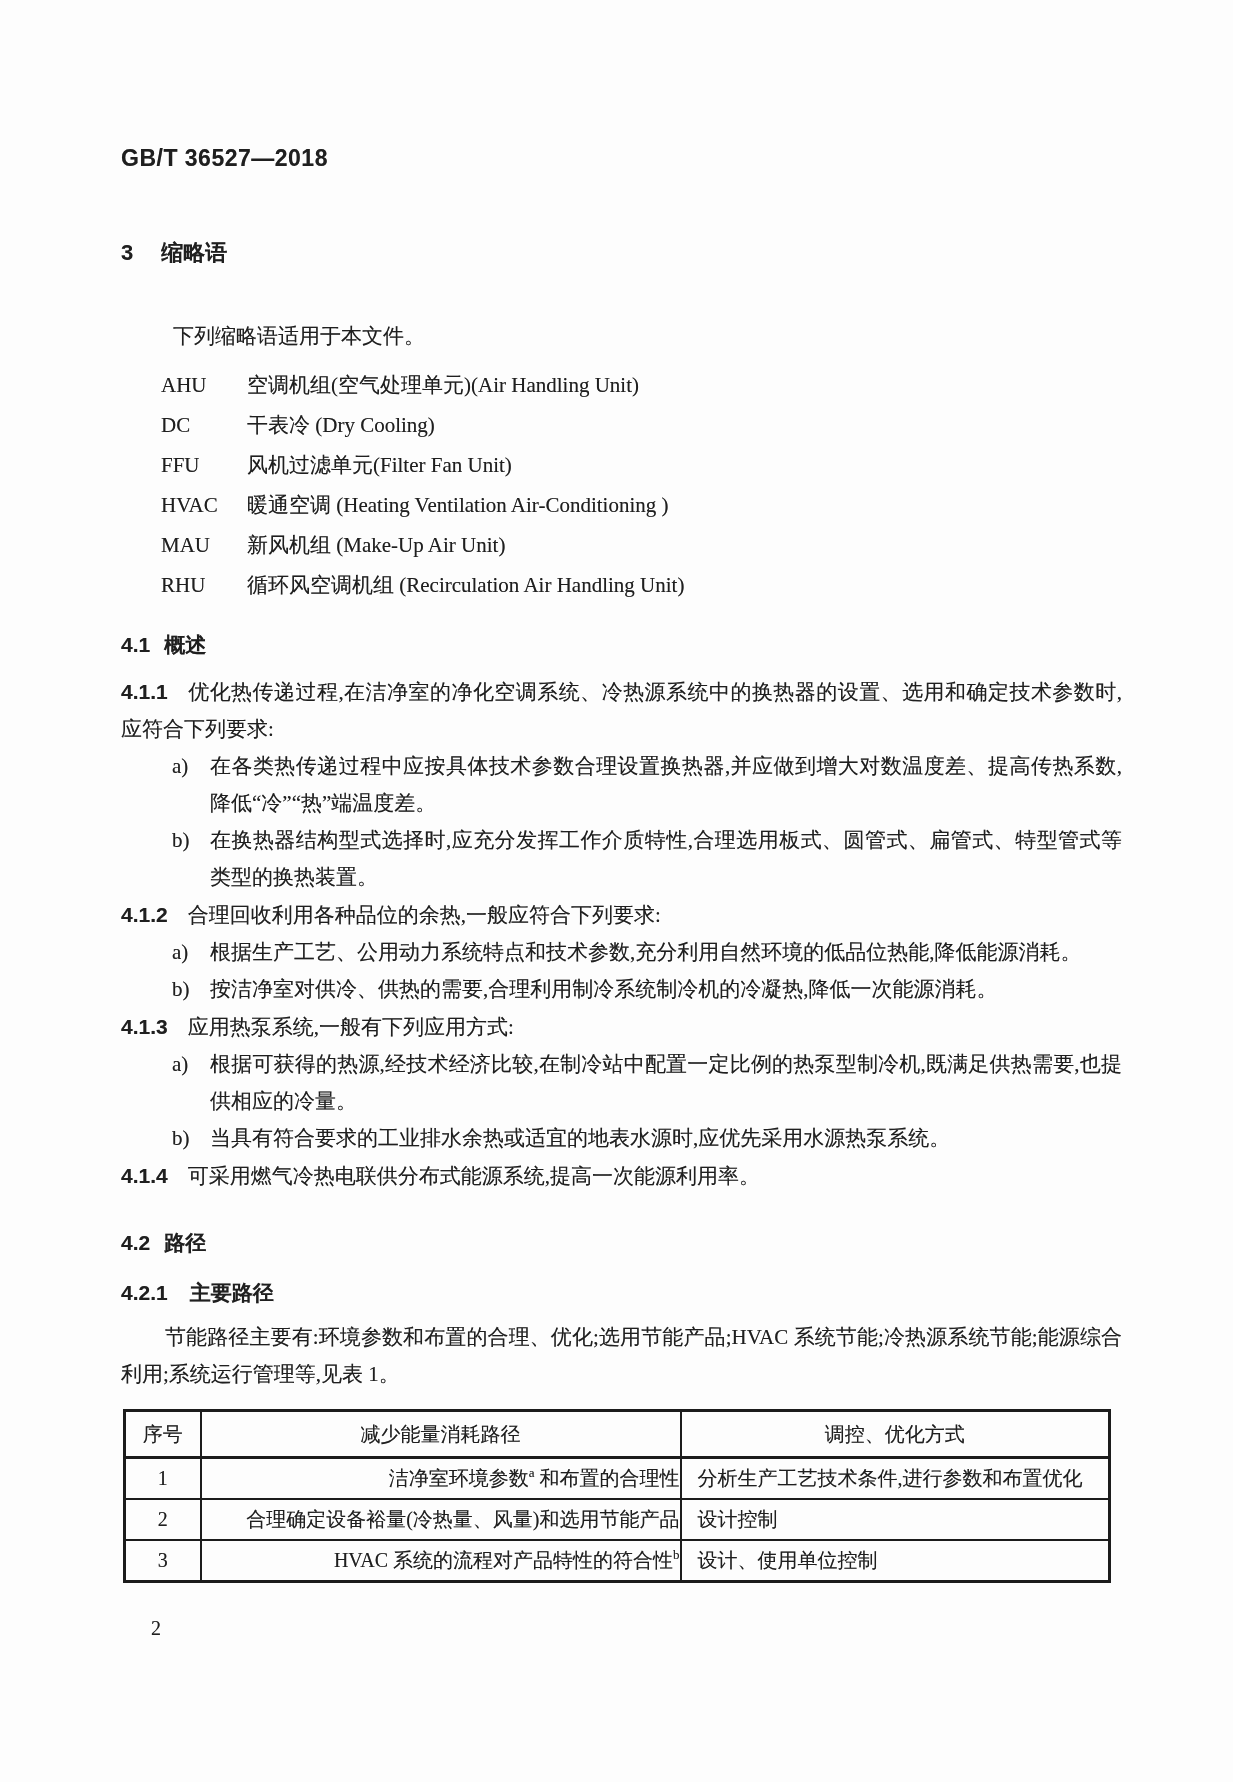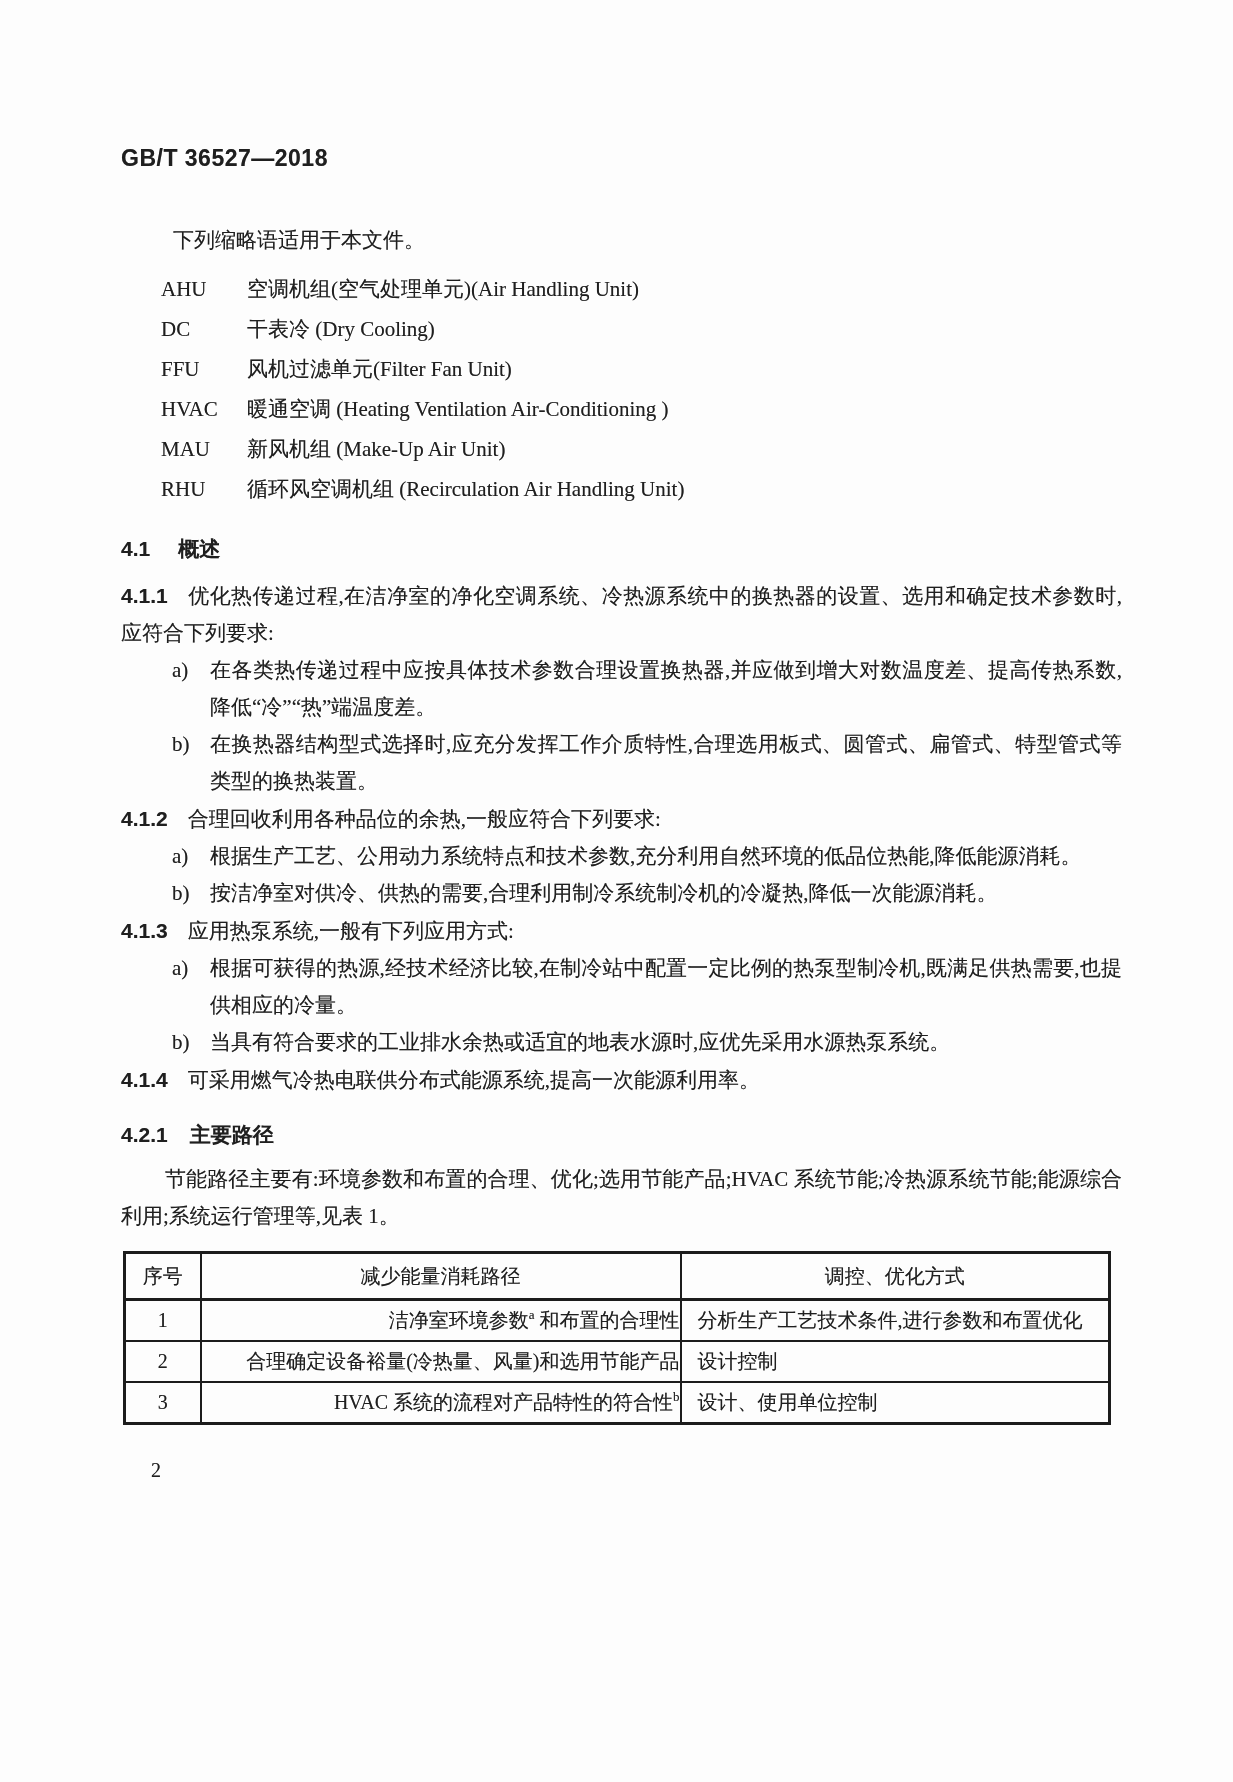--- a/index.html
+++ b/index.html
@@ -22,21 +22,21 @@
     font-weight:bold;font-size:23px;letter-spacing:.5px;
   }
 
   .sec{margin:66px 0 0 0;font-size:22px;font-weight:bold;
     font-family:"Liberation Sans","DejaVu Sans",sans-serif;}
   .sec .num{margin-right:28px;}
   .sec.sec4{margin-top:42px;}
 
   .subsec{margin:26px 0 0 0;font-size:21px;font-weight:bold;
     font-family:"Liberation Sans","DejaVu Sans",sans-serif;}
-  .subsec .num{margin-right:28px;}
+  .subsec .num{margin-right:14px;}
   .subsec.s42{margin-top:34px;}
   .subsubsec{margin:22px 0 0 0;font-size:21px;font-weight:bold;
     font-family:"Liberation Sans","DejaVu Sans",sans-serif;}
   .subsubsec .num{margin-right:22px;}
 
   .intro{margin:50px 0 0 0;text-indent:52px;line-height:37px;}
 
   .abbr-list{margin-top:10px;}
   .abbr-row{margin-left:40px;line-height:40px;white-space:nowrap;}
   .abbr-row .abbr{display:inline-block;min-width:58px;margin-right:28px;}
@@ -79,20 +79,23 @@
 
   .pageno{margin:34px 0 0 30px;font-size:20px;}
 </style>
 </head>
 <body>
 
 <div class="page">
 
   <div class="doc-header">GB/T 36527—2018</div>
 
+  <div class="sec">
+    <span class="num">3</span><span>缩略语</span>
+  </div>
 
   <p class="intro">下列缩略语适用于本文件。</p>
 
   <div class="abbr-list">
     <div class="abbr-row"><span class="abbr">AHU</span><span>空调机组(空气处理单元)(Air Handling Unit)</span></div>
     <div class="abbr-row"><span class="abbr">DC</span><span>干表冷 (Dry Cooling)</span></div>
     <div class="abbr-row"><span class="abbr">FFU</span><span>风机过滤单元(Filter Fan Unit)</span></div>
     <div class="abbr-row"><span class="abbr">HVAC</span><span>暖通空调 (Heating Ventilation Air-Conditioning )</span></div>
     <div class="abbr-row"><span class="abbr">MAU</span><span>新风机组 (Make-Up Air Unit)</span></div>
     <div class="abbr-row"><span class="abbr">RHU</span><span>循环风空调机组 (Recirculation Air Handling Unit)</span></div>
@@ -136,20 +139,23 @@
   </div>
   <div class="li">
     <span class="lbl">b)</span>
       <span class="litext">当具有符合要求的工业排水余热或适宜的地表水源时,应优先采用水源热泵系统。</span>
   </div>
 
   <p class="clause flow">
     <span class="cnum">4.1.4</span><span>可采用燃气冷热电联供分布式能源系统,提高一次能源利用率。</span>
   </p>
 
+  <div class="subsec s42">
+    <span class="num">4.2</span><span>路径</span>
+  </div>
 
   <div class="subsubsec">
     <span class="num">4.2.1</span><span>主要路径</span>
   </div>
 
   <p class="para-indent">节能路径主要有:环境参数和布置的合理、优化;选用节能产品;HVAC 系统节能;冷热源系统节能;能源综合利用;系统运行管理等,见表 1。</p>
 
 
   <table class="tbl">
     <colgroup>

